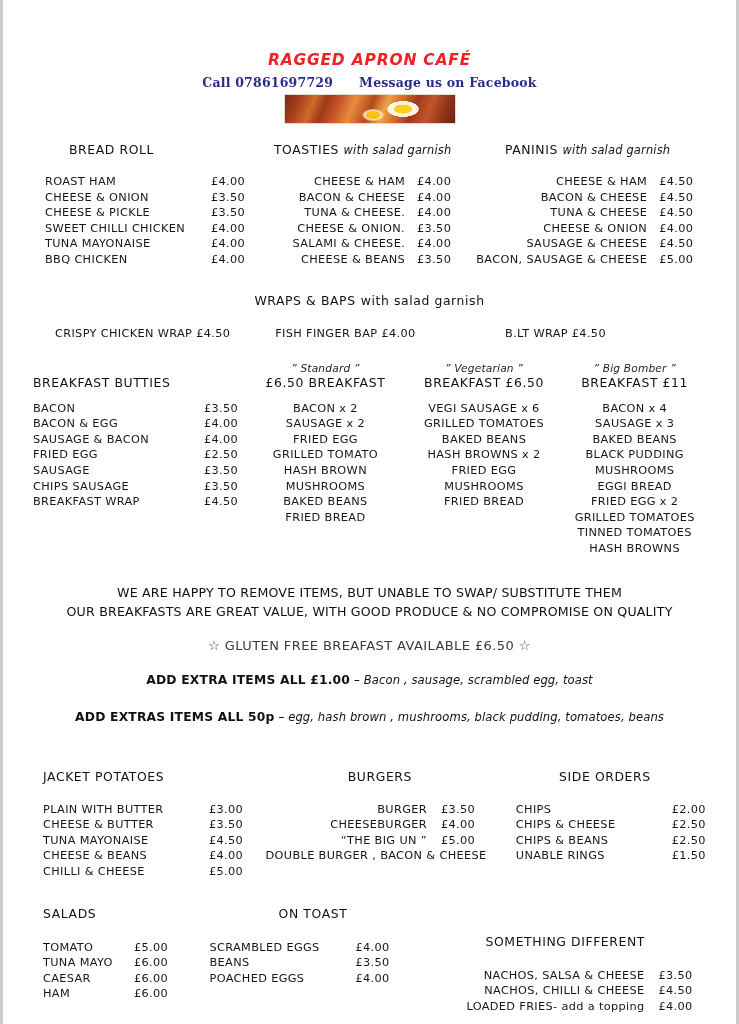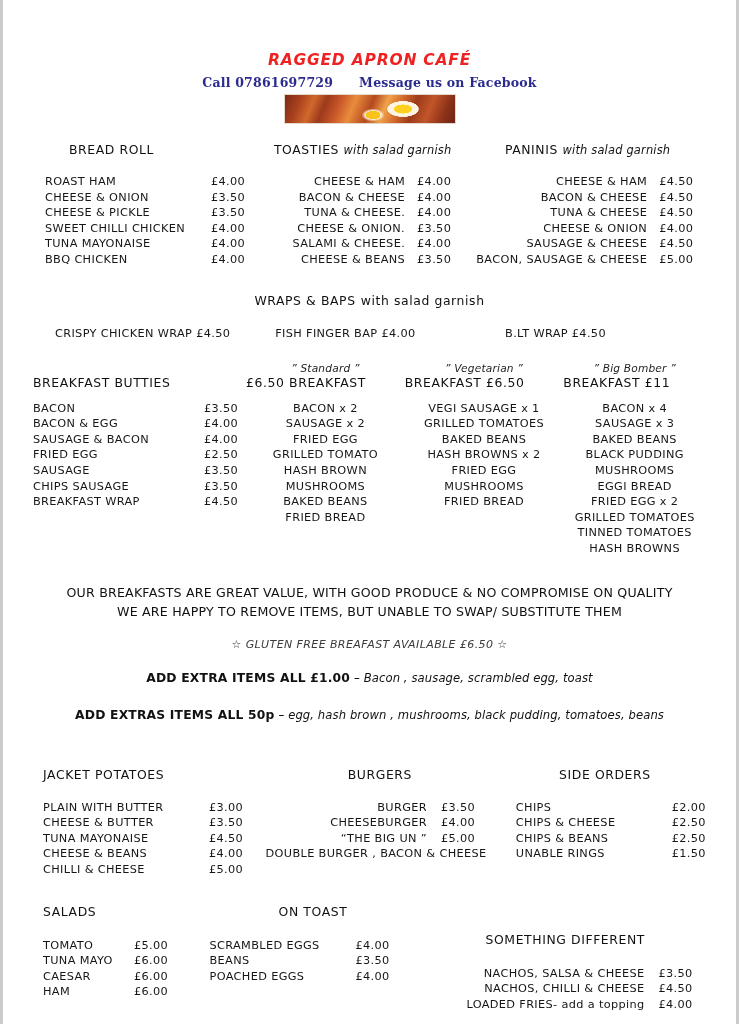--- a/index.html
+++ b/index.html
@@ -154,42 +154,41 @@
 
   
   #bfast-band { margin-top: 22px; }
   #bfast-band .col-butties { width: 215px; }
   #bfast-band .col-std     { width: 160px; }
   #bfast-band .col-veg     { width: 160px; }
   #bfast-band .col-big     { width: 144px; }
 
   .bhead-wrap { height: 34px; }
   .bhead-wrap .tag { display: block; text-align: center; line-height: 13px; }
-  .bhead-wrap .sec-head { display: block; text-align: left; line-height: 16px; }
+  .bhead-wrap .sec-head { display: block; text-align: center; line-height: 16px; }
   #bfast-band .col-butties .bhead-wrap .sec-head { text-align: left; padding-top: 13px; }
 
   #bfast-band .rows { width: 205px; margin-top: 5px; }
   #bfast-band .clist { margin-top: 5px; }
   #bfast-band .clist li { line-height: 15.6px; font-size: 11.3px; }
 
   
   #notice { margin-top: 26px; text-align: center; }
   #notice .big {
     font-size: 12.6px;
     letter-spacing: 0.2px;
     line-height: 19px;
     color: #111;
     white-space: nowrap;
   }
   #notice .gf {
     margin-top: 17px;
-    font-size: 11px;
+    font-size: 13px;
     letter-spacing: 0.4px;
     color: #3a3a3a;
-    font-style: italic;
   }
   #notice .extra {
     margin-top: 18px;
     font-size: 12.3px;
     line-height: 19px;
     color: #111;
     white-space: nowrap;
   }
   #notice .extra b { font-weight: bold; letter-spacing: 0.2px; }
   #notice .extra i { font-style: italic; font-size: 11.6px; letter-spacing: 0.1px; }
@@ -398,21 +397,21 @@
           <li>FRIED BREAD</li>
         </ul>
       </div>
 
       <div class="col col-veg">
         <div class="bhead-wrap">
           <span class="tag">” Vegetarian ”</span>
           <span class="sec-head">BREAKFAST £6.50</span>
         </div>
         <ul class="items clist">
-          <li>VEGI SAUSAGE x 1</li>
+          <li>VEGI SAUSAGE x 6</li>
           <li>GRILLED TOMATOES</li>
           <li>BAKED BEANS</li>
           <li>HASH BROWNS x 2</li>
           <li>FRIED EGG</li>
           <li>MUSHROOMS</li>
           <li>FRIED BREAD</li>
         </ul>
       </div>
 
       <div class="col col-big">
@@ -429,22 +428,22 @@
           <li>EGGI BREAD</li>
           <li>FRIED EGG x 2</li>
           <li>GRILLED TOMATOES</li>
           <li>TINNED TOMATOES</li>
           <li>HASH BROWNS</li>
         </ul>
       </div>
     </div>
 
     <div id="notice">
+      <div class="big">WE ARE HAPPY TO REMOVE ITEMS, BUT UNABLE TO SWAP/ SUBSTITUTE THEM</div>
       <div class="big">OUR BREAKFASTS ARE GREAT VALUE, WITH GOOD PRODUCE &amp; NO COMPROMISE ON QUALITY</div>
-      <div class="big">WE ARE HAPPY TO REMOVE ITEMS, BUT UNABLE TO SWAP/ SUBSTITUTE THEM</div>
       <div class="gf">☆ GLUTEN FREE BREAFAST AVAILABLE £6.50 ☆</div>
       <div class="extra">
         <b>ADD EXTRA ITEMS ALL £1.00</b>
         <i>– Bacon , sausage, scrambled egg, toast</i>
       </div>
       <div class="extra">
         <b>ADD EXTRAS ITEMS ALL 50p</b>
         <i>– egg, hash brown , mushrooms, black pudding, tomatoes, beans</i>
       </div>
     </div>

